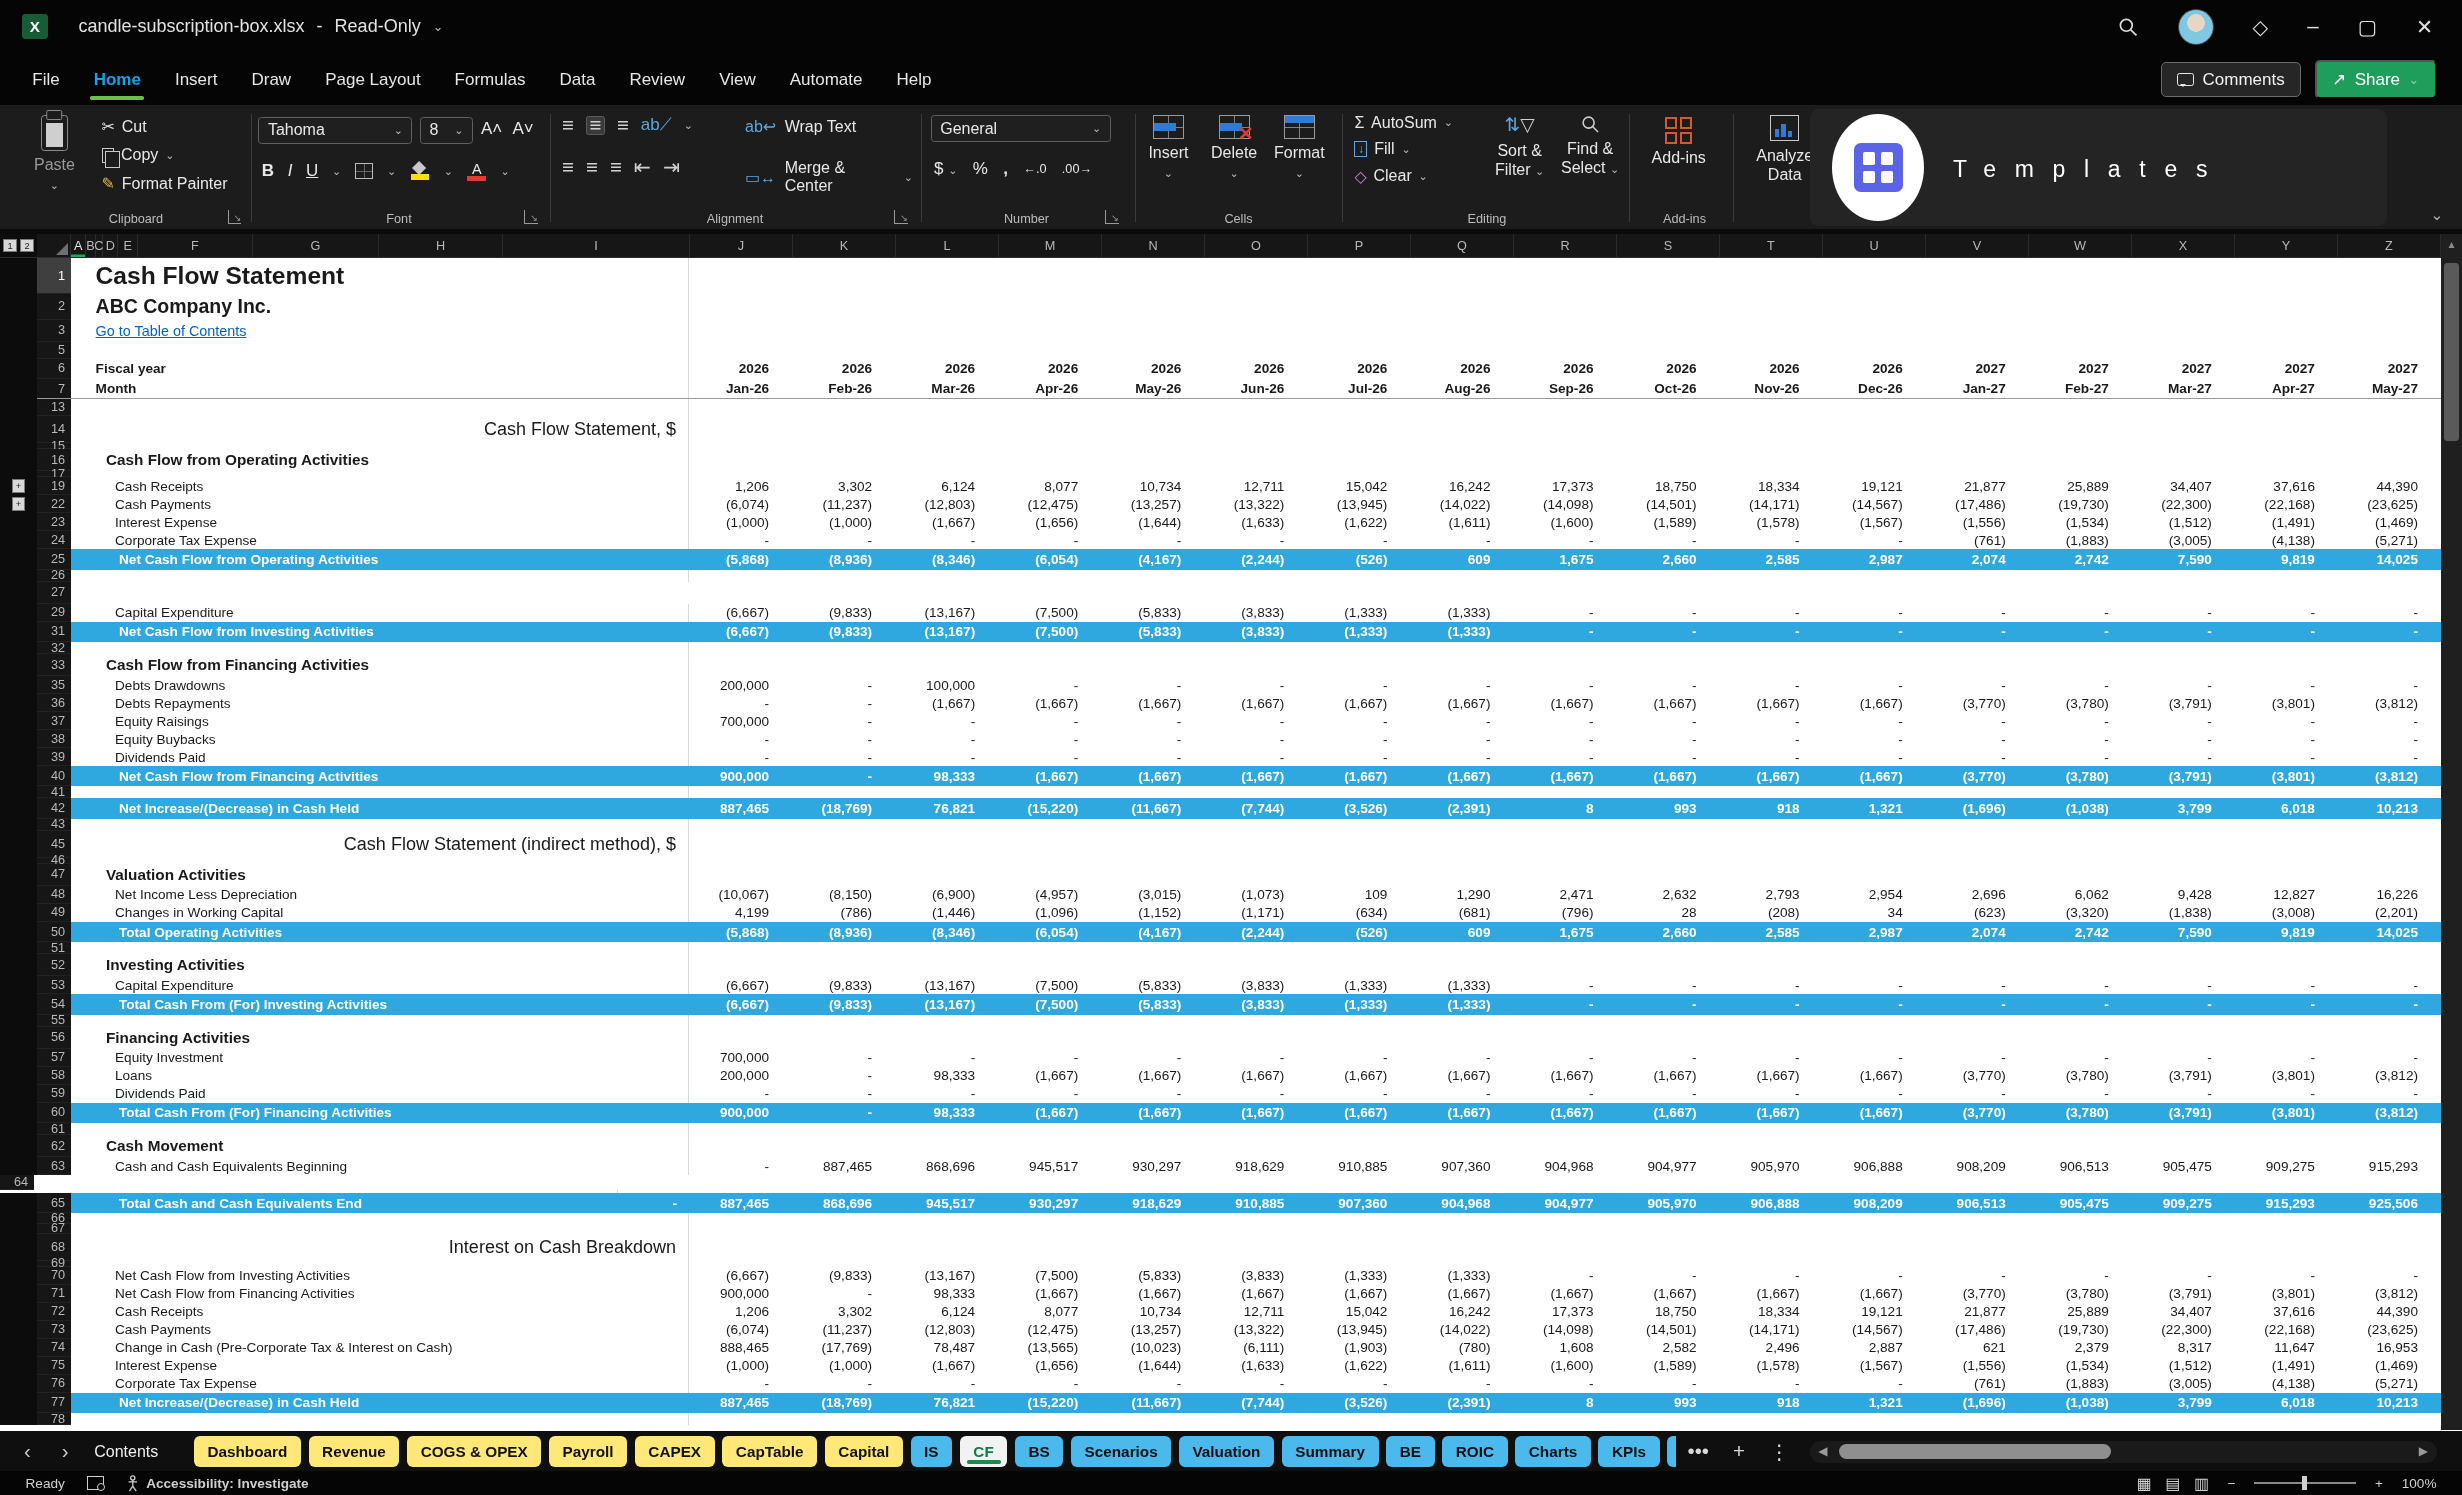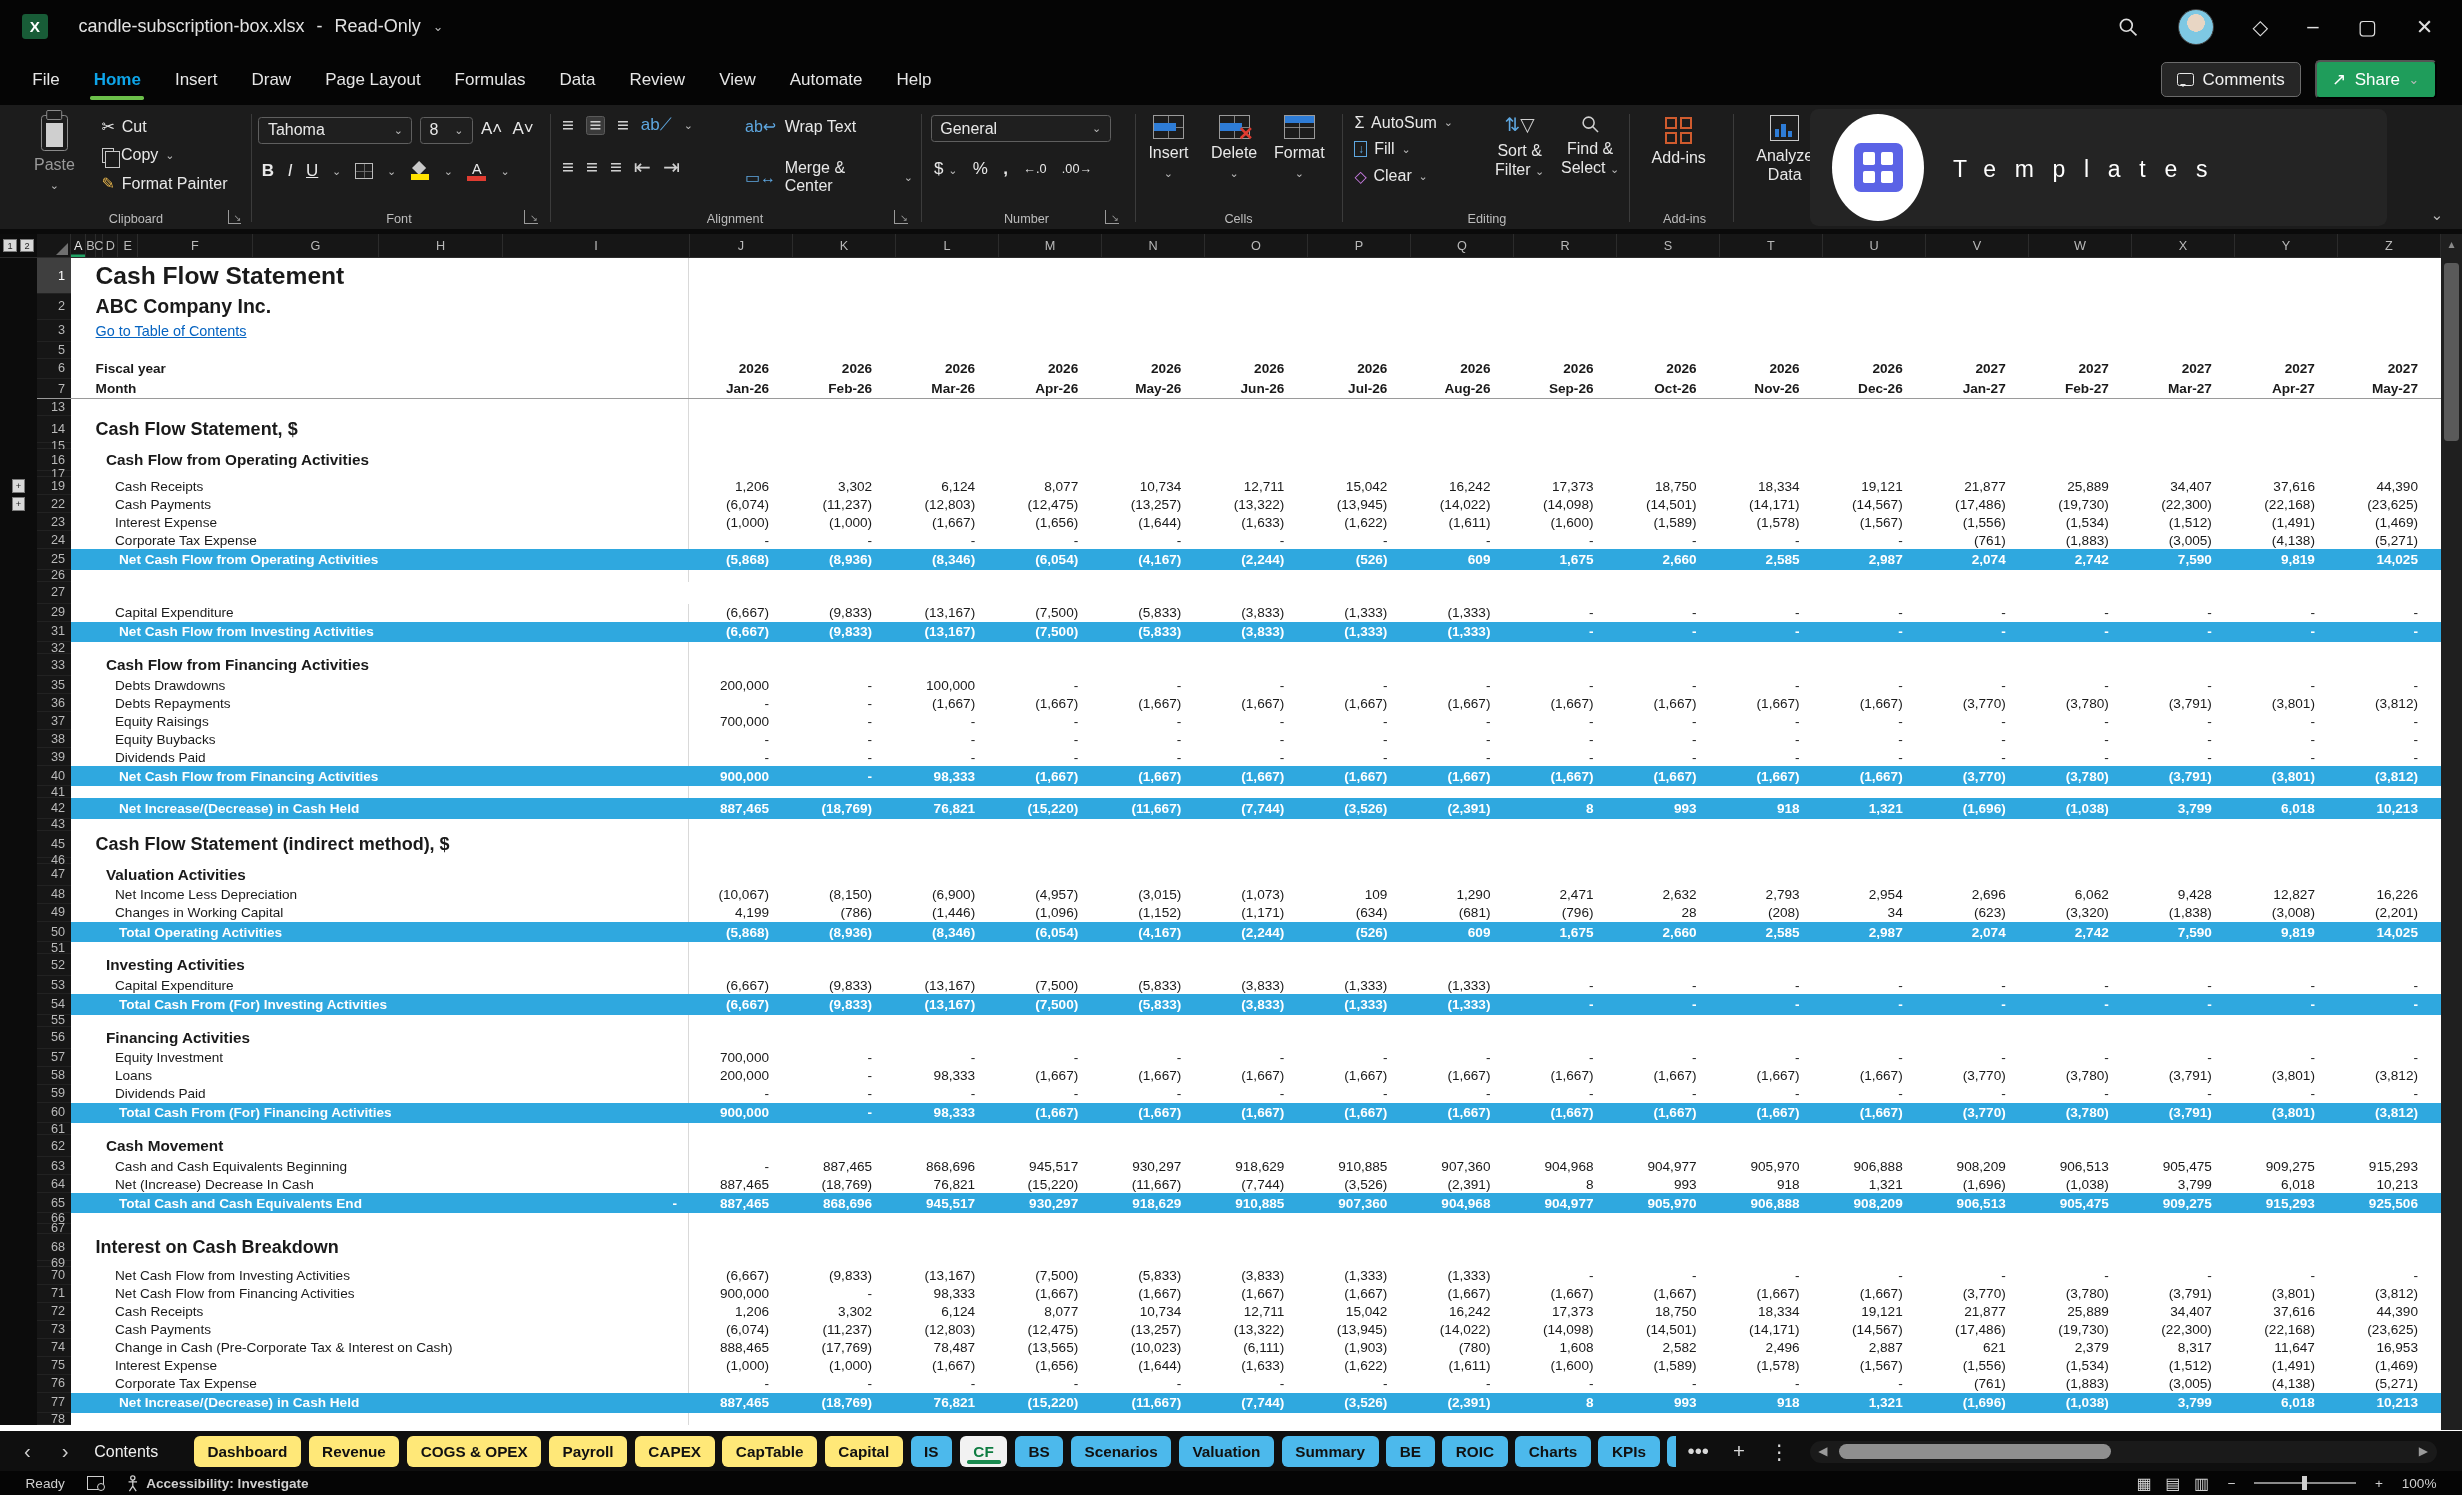--- a/index.html
+++ b/index.html
@@ -98,21 +98,21 @@
   .rowhead.sel{background:#3f3f3f;color:#fff;}
   .content{flex:1;display:grid;grid-template-columns:618px repeat(17,1fr);align-items:center;background:#fff;color:#1a1a1a;}
   .label{height:100%;display:flex;align-items:center;justify-content:space-between;border-right:0.8px solid var(--gridline);padding-right:12px;overflow:hidden;white-space:nowrap;}
   .cell{text-align:right;padding-right:23px;font-size:13.6px;white-space:nowrap;overflow:hidden;}
   .row.rule .content,.row.rule .rowhead{border-bottom:1.7px solid #9a9a9a;}
   .t-title .label{font-size:24.6px;font-weight:bold;padding-left:24.6px;}
   .t-sub .label{font-size:19.5px;font-weight:bold;padding-left:24.6px;}
   .t-link .label{font-size:14.4px;color:var(--link);text-decoration:underline;padding-left:24.6px;}
   .t-meta .label{font-size:13.6px;font-weight:bold;padding-left:24.6px;}
   .t-meta .cell{font-weight:bold;}
-  .t-h1 .label{font-size:18px;font-weight:bold;padding-left:24.6px;}
+  .t-h1 .label{font-size:18px;font-weight:normal;padding-left:24.6px;justify-content:flex-end;}
   .t-h2 .label{font-size:15.3px;font-weight:bold;padding-left:35px;}
   .t-item .label{font-size:13.6px;padding-left:44px;}
   .t-total .content{background:var(--bluerow);color:#fff;font-weight:bold;}
   .t-total .label{border-right:none;font-size:13.6px;padding-left:48px;}
   .vscroll{position:absolute;right:0;top:0;width:21px;height:1196px;background:#1f1f1f;}
   .vscroll .arr{display:block;text-align:center;color:#8a8a8a;font-size:10.2px;padding-top:5.1px;}
   .vscroll .thumb{position:absolute;left:3.4px;right:3.4px;top:29px;height:178px;background:#5a5a5a;border-radius:3.4px;}
 
   
   .tabbar{position:absolute;left:0;top:1431px;width:100%;height:41px;background:#0f0f0f;display:flex;align-items:center;}
@@ -1745,21 +1745,21 @@
             <div class="cell">904,977</div>
             <div class="cell">905,970</div>
             <div class="cell">906,888</div>
             <div class="cell">908,209</div>
             <div class="cell">906,513</div>
             <div class="cell">905,475</div>
             <div class="cell">909,275</div>
             <div class="cell">915,293</div>
           </div>
         </div>
-        <div class="row t-item" style="height: 18px;">
+        <div class="row t-item" style="height: 18px; flex-direction: column;">
           <div class="gutter"></div>
           <div class="rowhead">64</div>
           <div class="content">
             <div class="label">
               <span>Net (Increase) Decrease In Cash</span>
             </div>
             <div class="cell">887,465</div>
             <div class="cell">(18,769)</div>
             <div class="cell">76,821</div>
             <div class="cell">(15,220)</div>

